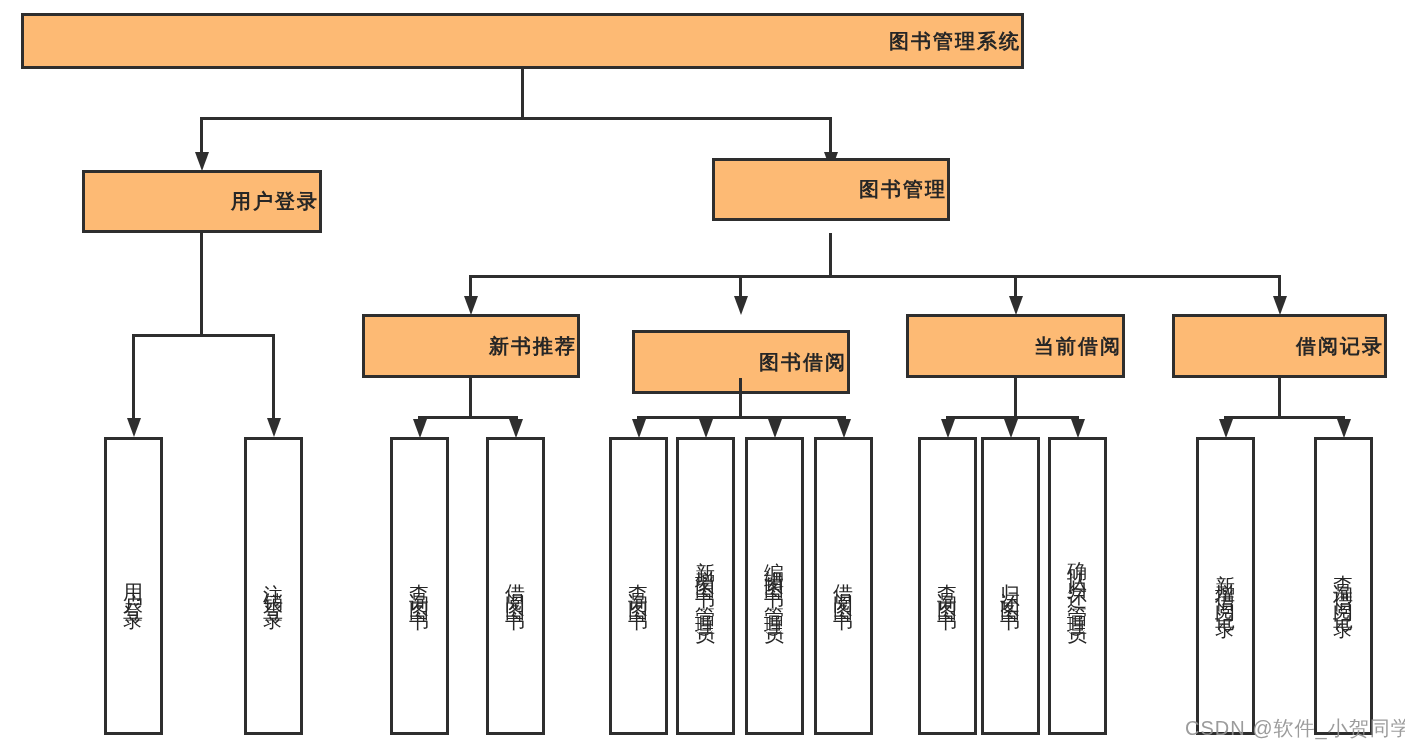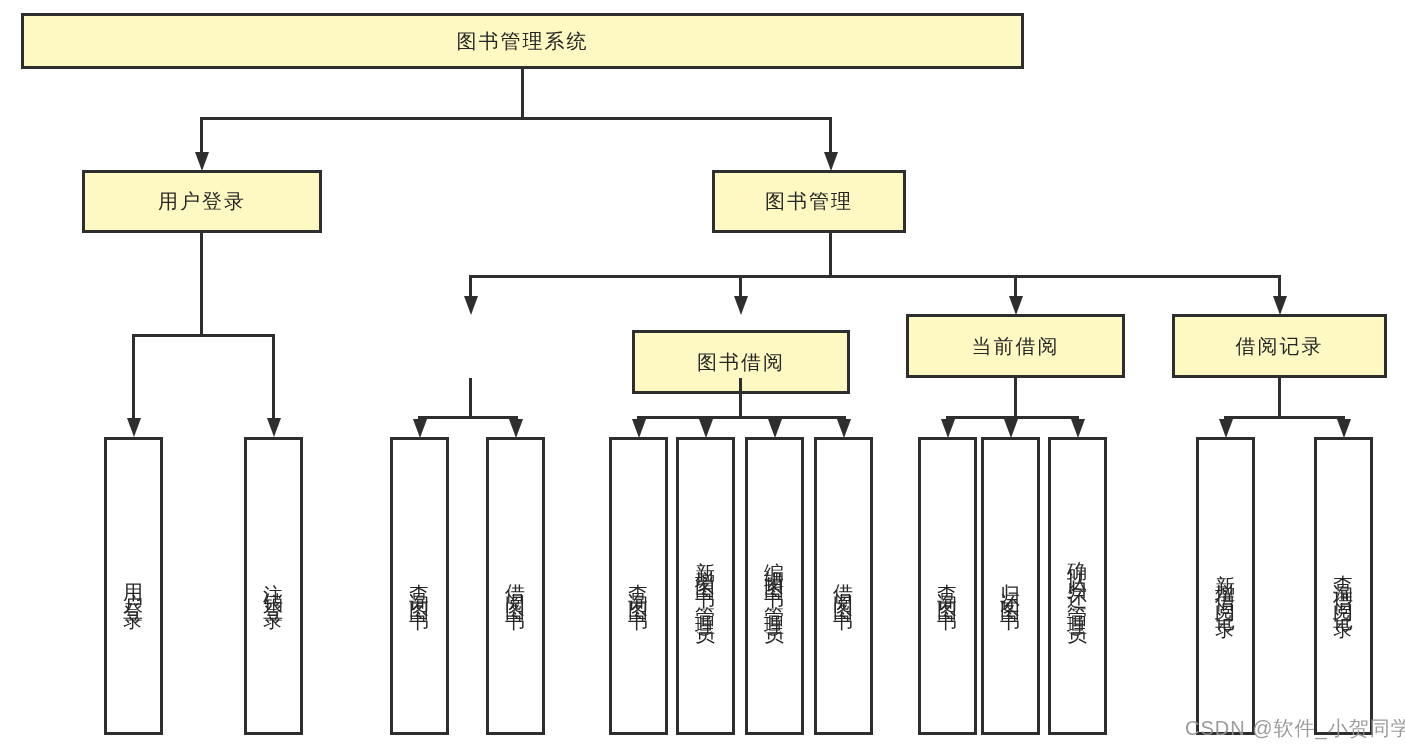--- a/index.html
+++ b/index.html
@@ -1,22 +1,22 @@
 <!DOCTYPE html>
 <html><head>
 <meta charset="utf-8">
 <style>
   html,body{margin:0;padding:0;background:#ffffff;}
   .stage{
     position:relative;width:1405px;height:747px;background:#ffffff;overflow:hidden;
     font-family:"Liberation Sans","DejaVu Sans",sans-serif;color:#262626;
   }
   .box{
-    position:absolute;box-sizing:border-box;border:3px solid #2e2e2e;background:#fef9c3;
-    display:flex;align-items:center;justify-content:center;
+    position:absolute;box-sizing:border-box;border:3px solid #2e2e2e;background:#fdba74;
+    display:flex;align-items:center;justify-content:flex-end;font-weight:bold;
   }
   .box .lbl{font-size:20px;letter-spacing:2px;white-space:nowrap;}
   .vcol{
     position:absolute;box-sizing:border-box;border:3px solid #2e2e2e;background:#ffffff;
     display:flex;align-items:center;justify-content:center;
     width:59px;top:437px;height:298px;
   }
   .vcol .vlbl{
     writing-mode:vertical-rl;text-orientation:mixed;
     font-size:20px;letter-spacing:9px;line-height:1;white-space:nowrap;
@@ -45,21 +45,21 @@
   <div class="vl" style="left:521px;top:69px;height:51px"></div>
   <div class="hl" style="left:200px;top:117px;width:632px"></div>
   <div class="vl" style="left:200px;top:117px;height:38px"></div>
   <div class="arr" style="left:195px;top:152px"></div>
   <div class="vl" style="left:829px;top:117px;height:38px"></div>
   <div class="arr" style="left:824px;top:152px"></div>
 
   <div class="box" style="left:82px;top:170px;width:240px;height:63px">
     <span class="lbl">用户登录</span>
   </div>
-  <div class="box" style="left:712px;top:170px;width:194px;height:63px">
+  <div class="box" style="left:712px;top:158px;width:238px;height:63px">
     <span class="lbl">图书管理</span>
   </div>
 
   <div class="vl" style="left:200px;top:233px;height:104px"></div>
   <div class="hl" style="left:132px;top:334px;width:143px"></div>
   <div class="vl" style="left:132px;top:334px;height:86px"></div>
   <div class="arr" style="left:127px;top:418px"></div>
   <div class="vl" style="left:272px;top:334px;height:86px"></div>
   <div class="arr" style="left:267px;top:418px"></div>
 
@@ -67,20 +67,23 @@
   <div class="hl" style="left:469px;top:275px;width:812px"></div>
   <div class="vl" style="left:469px;top:275px;height:24px"></div>
   <div class="arr" style="left:464px;top:296px"></div>
   <div class="vl" style="left:739px;top:275px;height:24px"></div>
   <div class="arr" style="left:734px;top:296px"></div>
   <div class="vl" style="left:1014px;top:275px;height:24px"></div>
   <div class="arr" style="left:1009px;top:296px"></div>
   <div class="vl" style="left:1278px;top:275px;height:24px"></div>
   <div class="arr" style="left:1273px;top:296px"></div>
 
+  <div class="box" style="left:362px;top:314px;width:218px;height:64px">
+    <span class="lbl">新书推荐</span>
+  </div>
   <div class="box" style="left:632px;top:330px;width:218px;height:64px">
     <span class="lbl">图书借阅</span>
   </div>
   <div class="box" style="left:906px;top:314px;width:219px;height:64px">
     <span class="lbl">当前借阅</span>
   </div>
   <div class="box" style="left:1172px;top:314px;width:215px;height:64px">
     <span class="lbl">借阅记录</span>
   </div>
 

